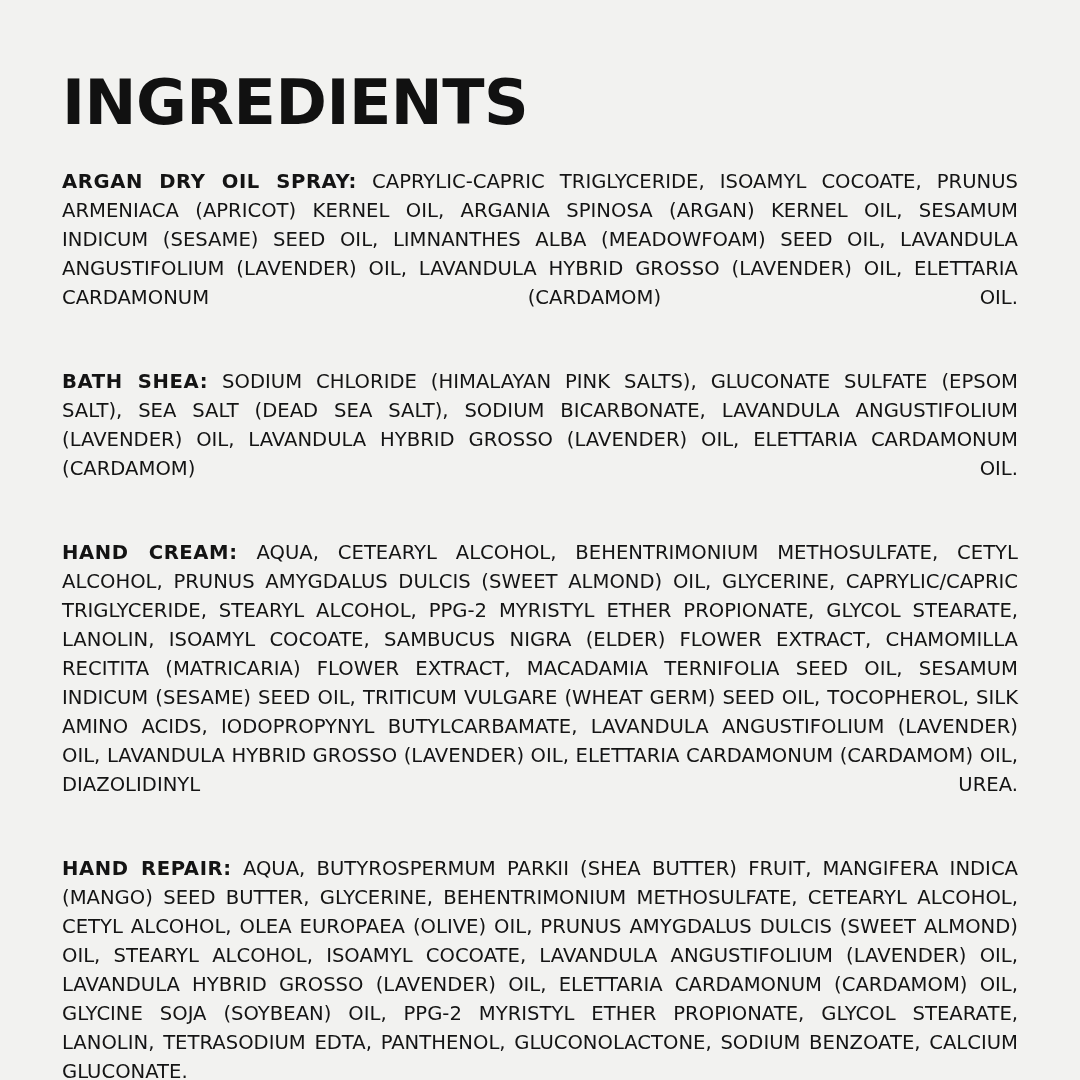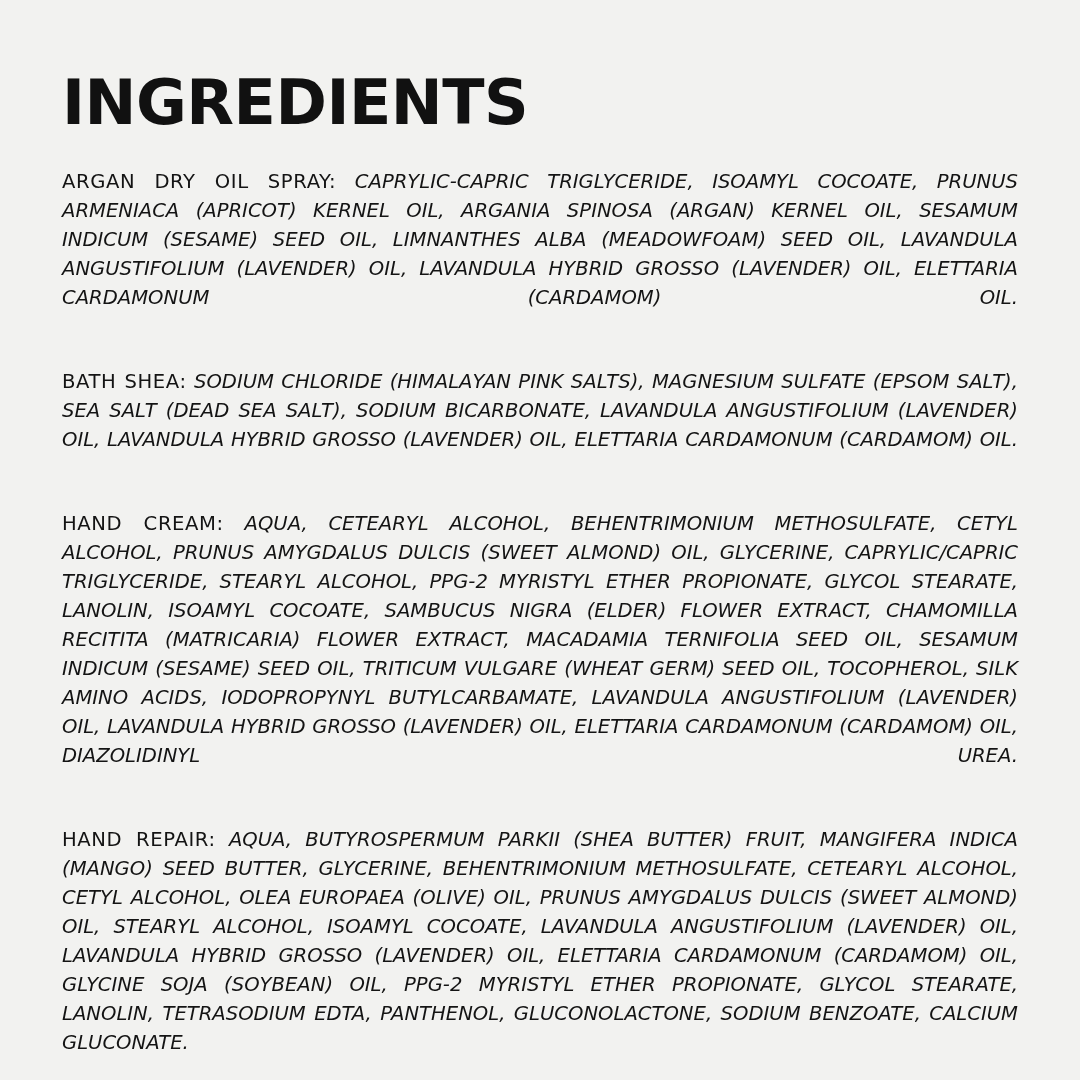--- a/index.html
+++ b/index.html
@@ -34,42 +34,41 @@
     line-height: 1.48;
     text-align: justify;
     text-justify: inter-word;
     color: #141414;
     word-spacing: 0.3px;
   }
   .section:last-child {
     margin-bottom: 0;
   }
   .section .heading {
-    font-weight: normal;
+    font-weight: bold;
     letter-spacing: 0.6px;
   }
   .section .body {
     font-weight: normal;
-    font-style: italic;
   }
   
   .section::after {
     content: "";
     display: inline-block;
     width: 100%;
   }
 </style>
 </head>
 <body>
 
 <div class="page">
 
   <h1 class="page-title">INGREDIENTS</h1>
 
   <p class="section"><span class="heading">ARGAN DRY OIL SPRAY:</span> <span class="body">CAPRYLIC-CAPRIC TRIGLYCERIDE, ISOAMYL COCOATE, PRUNUS ARMENIACA (APRICOT) KERNEL OIL, ARGANIA SPINOSA (ARGAN) KERNEL OIL, SESAMUM INDICUM (SESAME) SEED OIL, LIMNANTHES ALBA (MEADOWFOAM) SEED OIL, LAVANDULA ANGUSTIFOLIUM (LAVENDER) OIL, LAVANDULA HYBRID GROSSO (LAVENDER) OIL, ELETTARIA CARDAMONUM (CARDAMOM) OIL.</span></p>
 
-  <p class="section"><span class="heading">BATH SHEA:</span> <span class="body">SODIUM CHLORIDE (HIMALAYAN PINK SALTS), MAGNESIUM SULFATE (EPSOM SALT), SEA SALT (DEAD SEA SALT), SODIUM BICARBONATE, LAVANDULA ANGUSTIFOLIUM (LAVENDER) OIL, LAVANDULA HYBRID GROSSO (LAVENDER) OIL, ELETTARIA CARDAMONUM (CARDAMOM) OIL.</span></p>
+  <p class="section"><span class="heading">BATH SHEA:</span> <span class="body">SODIUM CHLORIDE (HIMALAYAN PINK SALTS), GLUCONATE SULFATE (EPSOM SALT), SEA SALT (DEAD SEA SALT), SODIUM BICARBONATE, LAVANDULA ANGUSTIFOLIUM (LAVENDER) OIL, LAVANDULA HYBRID GROSSO (LAVENDER) OIL, ELETTARIA CARDAMONUM (CARDAMOM) OIL.</span></p>
 
   <p class="section"><span class="heading">HAND CREAM:</span> <span class="body">AQUA, CETEARYL ALCOHOL, BEHENTRIMONIUM METHOSULFATE, CETYL ALCOHOL, PRUNUS AMYGDALUS DULCIS (SWEET ALMOND) OIL, GLYCERINE, CAPRYLIC/CAPRIC TRIGLYCERIDE, STEARYL ALCOHOL, PPG-2 MYRISTYL ETHER PROPIONATE, GLYCOL STEARATE, LANOLIN, ISOAMYL COCOATE, SAMBUCUS NIGRA (ELDER) FLOWER EXTRACT, CHAMOMILLA RECITITA (MATRICARIA) FLOWER EXTRACT, MACADAMIA TERNIFOLIA SEED OIL, SESAMUM INDICUM (SESAME) SEED OIL, TRITICUM VULGARE (WHEAT GERM) SEED OIL, TOCOPHEROL, SILK AMINO ACIDS, IODOPROPYNYL BUTYLCARBAMATE, LAVANDULA ANGUSTIFOLIUM (LAVENDER) OIL, LAVANDULA HYBRID GROSSO (LAVENDER) OIL, ELETTARIA CARDAMONUM (CARDAMOM) OIL, DIAZOLIDINYL UREA.</span></p>
 
   <p class="section"><span class="heading">HAND REPAIR:</span> <span class="body">AQUA, BUTYROSPERMUM PARKII (SHEA BUTTER) FRUIT, MANGIFERA INDICA (MANGO) SEED BUTTER, GLYCERINE, BEHENTRIMONIUM METHOSULFATE, CETEARYL ALCOHOL, CETYL ALCOHOL, OLEA EUROPAEA (OLIVE) OIL, PRUNUS AMYGDALUS DULCIS (SWEET ALMOND) OIL, STEARYL ALCOHOL, ISOAMYL COCOATE, LAVANDULA ANGUSTIFOLIUM (LAVENDER) OIL, LAVANDULA HYBRID GROSSO (LAVENDER) OIL, ELETTARIA CARDAMONUM (CARDAMOM) OIL, GLYCINE SOJA (SOYBEAN) OIL, PPG-2 MYRISTYL ETHER PROPIONATE, GLYCOL STEARATE, LANOLIN, TETRASODIUM EDTA, PANTHENOL, GLUCONOLACTONE, SODIUM BENZOATE, CALCIUM GLUCONATE.</span></p>
 
 </div>
 
 </body></html>

